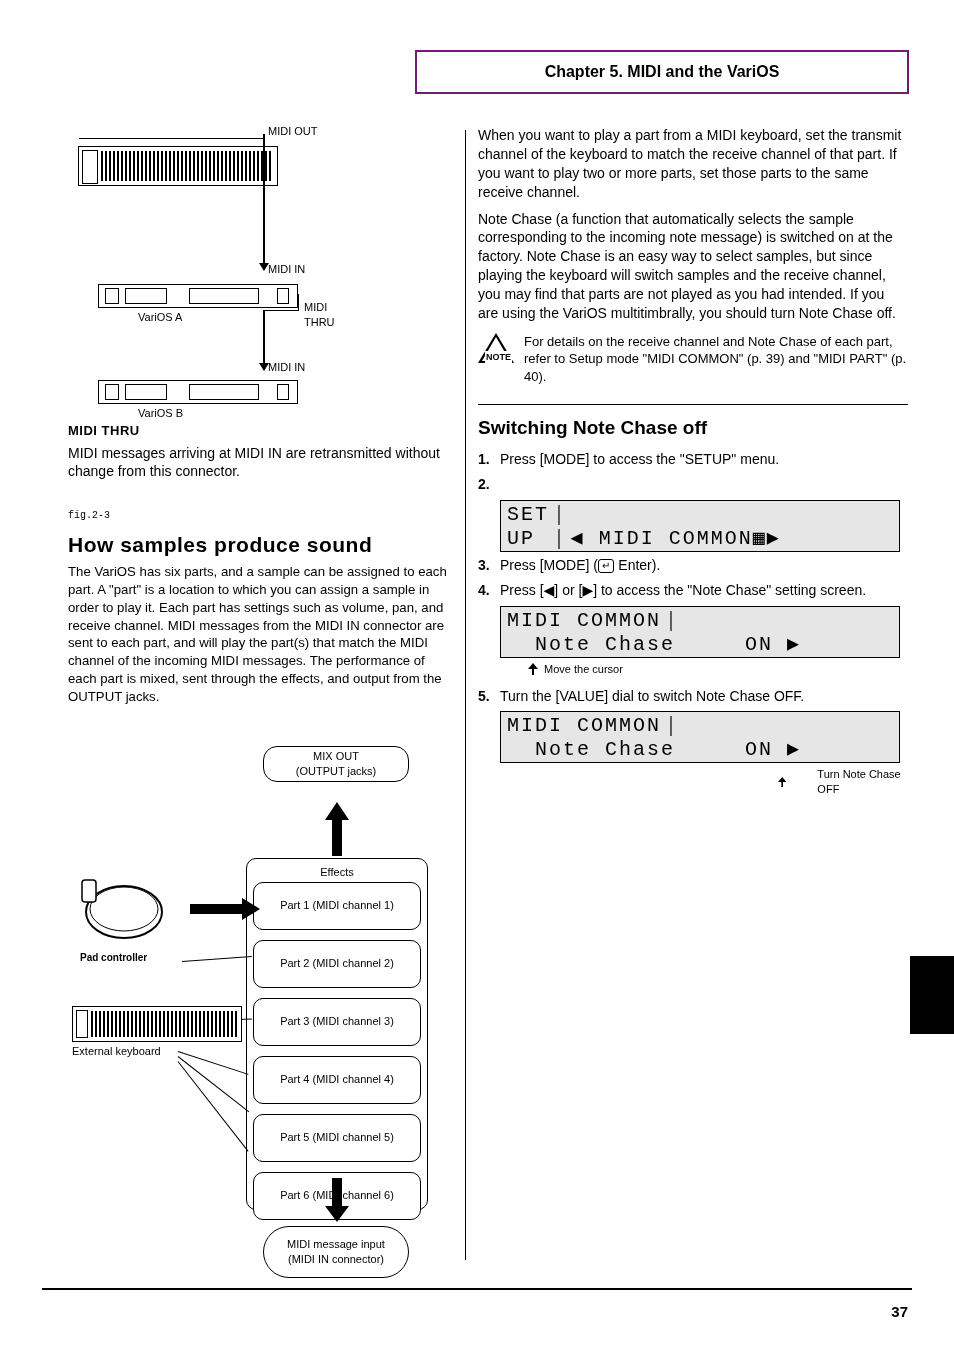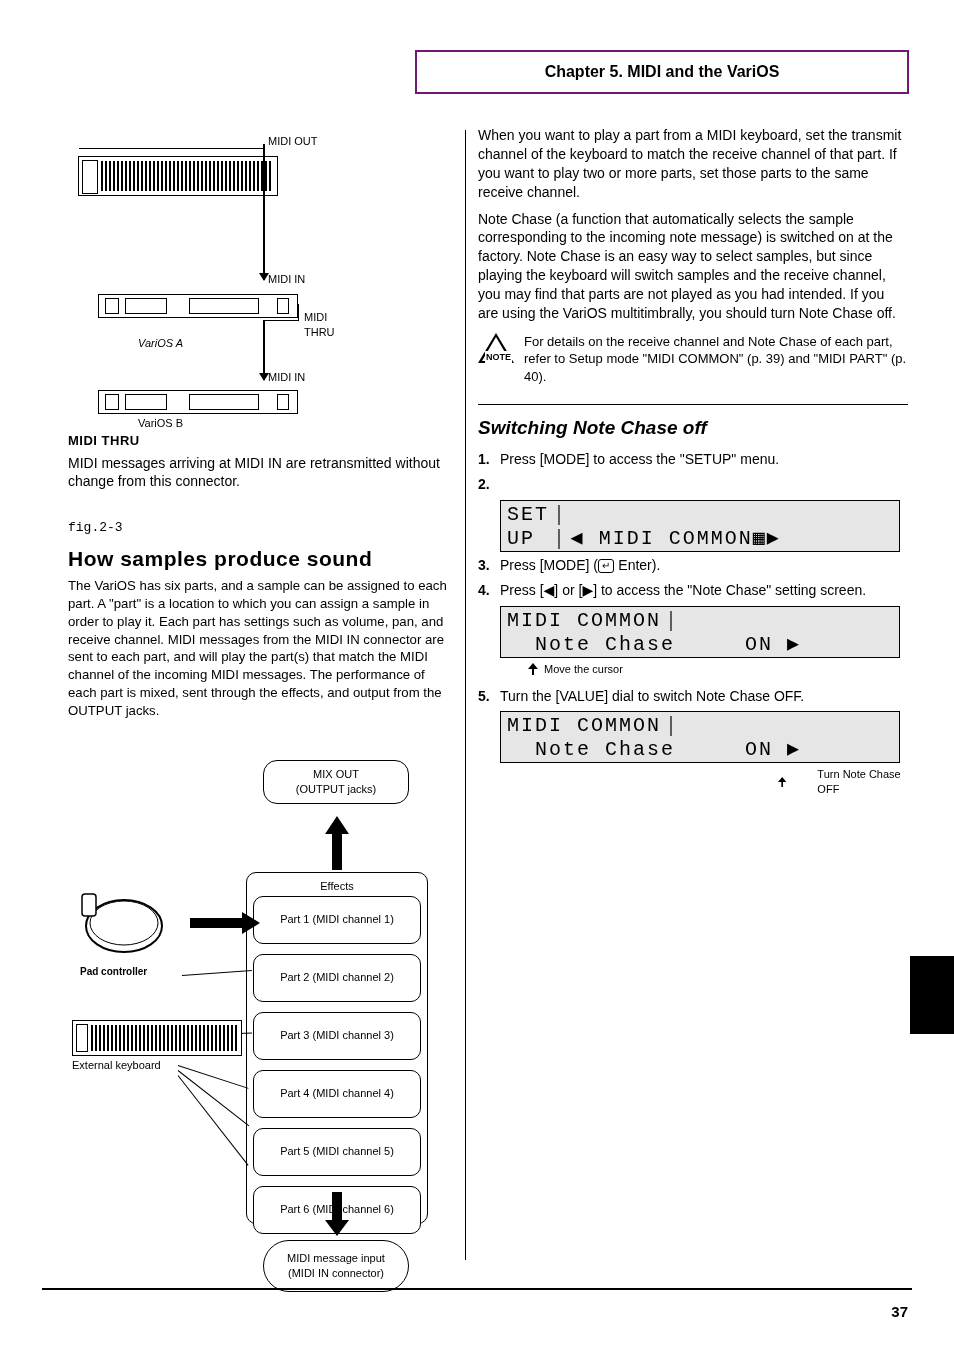--- a/index.html
+++ b/index.html
@@ -68,21 +68,21 @@
       width: 44px;
       height: 78px;
       background: #000;
     }
     p { margin-bottom: 8px; }
     .connector-label { font-size: 11px; }
     .diagram1 {
       position: relative;
       width: 260px;
       height: 290px;
-      margin-top: 10px;
+      margin-top: 0;
       margin-left: 10px;
     }
     .keyboard-img {
       width: 200px;
       height: 40px;
       border: 1px solid #000;
       position: relative;
       background: #fff;
     }
     .keyboard-img .keys {
@@ -116,35 +116,34 @@
       content: '';
       position: absolute;
       bottom: -1px; left: -4px;
       border-left: 5px solid transparent;
       border-right: 5px solid transparent;
       border-top: 8px solid #000;
     }
     .bodytext { font-size: 14px; }
     .fig-label {
       font-family: "Courier New", monospace;
-      font-size: 13px;
+      font-size: 10px;
       letter-spacing: 0px;
     }
     .header-small {
       font-size: 13px;
       font-weight: bold;
       letter-spacing: 0.5px;
       margin: 8px 0 4px 0;
     }
     .thin-rule { border-top: 1.5px solid #000; margin: 18px 0 10px 0; }
     .section-title {
       font-size: 19px;
       font-weight: bold;
       margin-bottom: 10px;
-      font-style: italic;
     }
     .step { display: flex; margin-bottom: 6px; font-size: 14px; }
     .step .num { font-weight: bold; min-width: 22px; }
     .lcd {
       width: 400px;
       height: 52px;
       background: #e6e6e6;
       border: 1px solid #000;
       margin: 4px 0 4px 22px;
       font-family: "Courier New", monospace;
@@ -190,21 +189,21 @@
     .up-arrow-svg { width: 10px; height: 12px; }
     .diagram2 {
       position: relative;
       margin-top: 40px;
       width: 380px;
       height: 538px;
     }
     .output-box {
       position: absolute;
       left: 195px; top: 0;
-      width: 146px; height: 44px;
+      width: 146px; height: 36px;
       border: 1.5px solid #000; border-radius: 14px;
       text-align: center; font-size: 11px;
       display: flex; align-items: center; justify-content: center;
     }
     .effects-box {
       position: absolute;
       left: 178px; top: 112px;
       width: 182px; height: 352px;
       border: 1.5px solid #000; border-radius: 10px;
       padding: 6px 6px;
@@ -281,21 +280,21 @@
     </div>
     <div class="arrow-down" style="left:185px; top:8px; height:136px;"></div>
     <div style="position:absolute; left:1px; top:12px; width:184px; height:1px; background:#000;"></div>
     <div style="position:absolute; left:190px; top:136px;" class="connector-label">MIDI IN</div>
     <div class="rack-img" style="position:absolute; left:20px; top:158px;">
       <div class="pnl p1"></div>
         <div class="pnl p2"></div>
         <div class="pnl p3"></div>
         <div class="pnl p4"></div>
     </div>
-    <div class="connector-label" style="position:absolute; left:60px; top:200px;font-style:italic;">VariOS A</div>
+    <div class="connector-label" style="position:absolute; left:60px; top:184px;">VariOS A</div>
     <div class="connector-label" style="position:absolute; left:226px; top:174px;">MIDI THRU</div>
     <div style="position:absolute; left:220px; top:168px; width:1px; height:16px; background:#000;"></div>
     <div style="position:absolute; left:185px; top:184px; width:36px; height:1px; background:#000;"></div>
     <div class="arrow-down" style="left:185px; top:184px; height:60px;"></div>
     <div style="position:absolute; left:190px; top:234px;" class="connector-label">MIDI IN</div>
     <div class="rack-img" style="position:absolute; left:20px; top:254px;">
       <div class="pnl p1"></div>
         <div class="pnl p2"></div>
         <div class="pnl p3"></div>
         <div class="pnl p4"></div>

